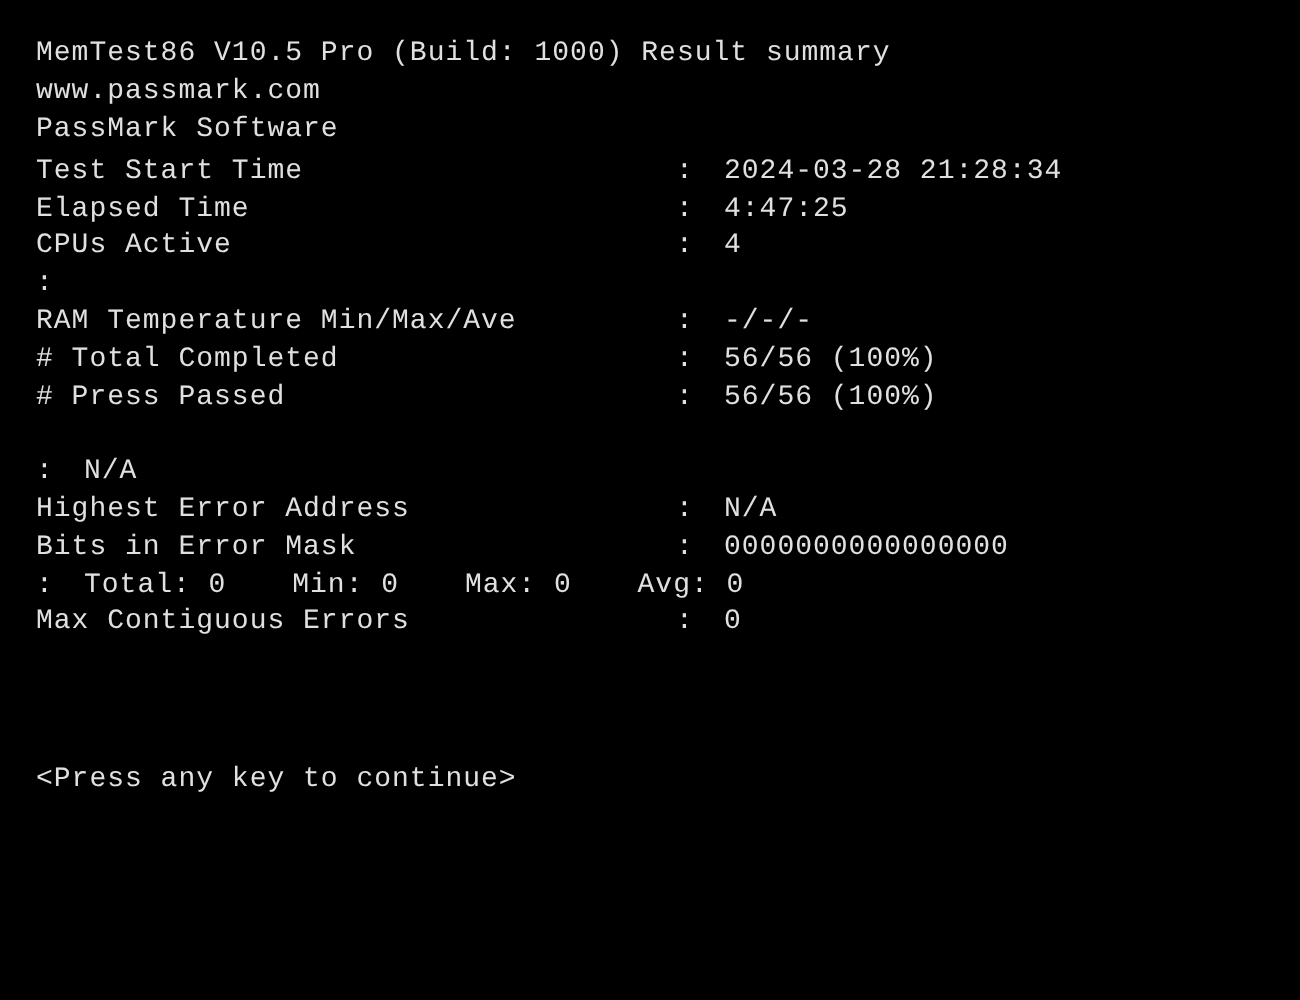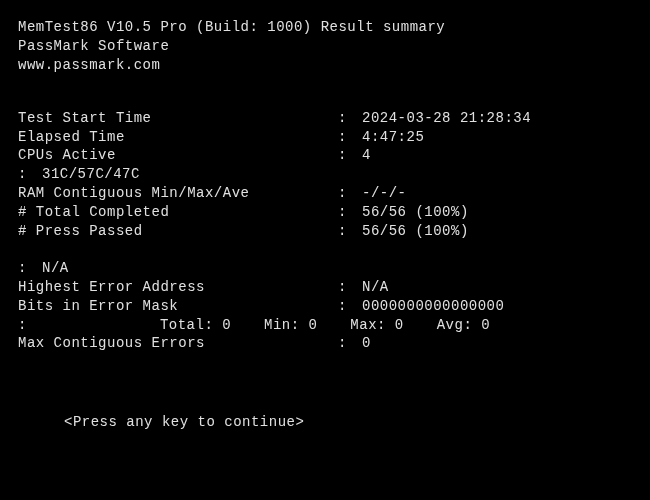--- a/index.html
+++ b/index.html
@@ -9,21 +9,21 @@
       color: #e0e0e0;
       font-family: 'Courier New', Consolas, monospace;
       font-size: 14px;
       line-height: 1.35;
       width: 650px;
       height: 500px;
       box-sizing: border-box;
       letter-spacing: 0.5px;
     }
     .header {
-      margin-bottom: 34px;
+      margin-bottom: 2px;
     }
     .header-line {
       display: block;
     }
     .section {
       margin-bottom: 18px;
     }
     .row {
       display: flex;
     }
@@ -33,61 +33,58 @@
     }
     .colon {
       width: 24px;
       flex-shrink: 0;
     }
     .value {
       flex: 1;
     }
     .subvals {
       display: inline;
-      text-align: center;
     }
     .subval {
       margin-right: 24px;
     }
     .prompt {
       margin-top: 60px;
-      margin-left: 46px;
     }
   </style>
 </head>
 <body>
 
 <div class="header">
   <span class="header-line">MemTest86 V10.5 Pro (Build: 1000) Result summary</span>
+  <span class="header-line">www.passmark.com</span>
   <span class="header-line">PassMark Software</span>
-  <span class="header-line">www.passmark.com</span>
 </div>
 
 <div class="section">
   <div class="row">
     <span class="label">Test Start Time</span>
     <span class="colon">:</span>
     <span class="value">2024-03-28 21:28:34</span>
   </div>
   <div class="row">
     <span class="label">Elapsed Time</span>
     <span class="colon">:</span>
     <span class="value">4:47:25</span>
   </div>
   <div class="row">
     <span class="label">CPUs Active</span>
     <span class="colon">:</span>
     <span class="value">4</span>
   </div>
   <div class="row">
     <span class="colon">:</span>
-    <span class="value">31C/57C/47C</span>
   </div>
   <div class="row">
-    <span class="label">RAM Contiguous Min/Max/Ave</span>
+    <span class="label">RAM Temperature Min/Max/Ave</span>
     <span class="colon">:</span>
     <span class="value">-/-/-</span>
   </div>
   <div class="row">
     <span class="label"># Total Completed</span>
     <span class="colon">:</span>
     <span class="value">56/56 (100%)</span>
   </div>
   <div class="row">
     <span class="label"># Press Passed</span>

